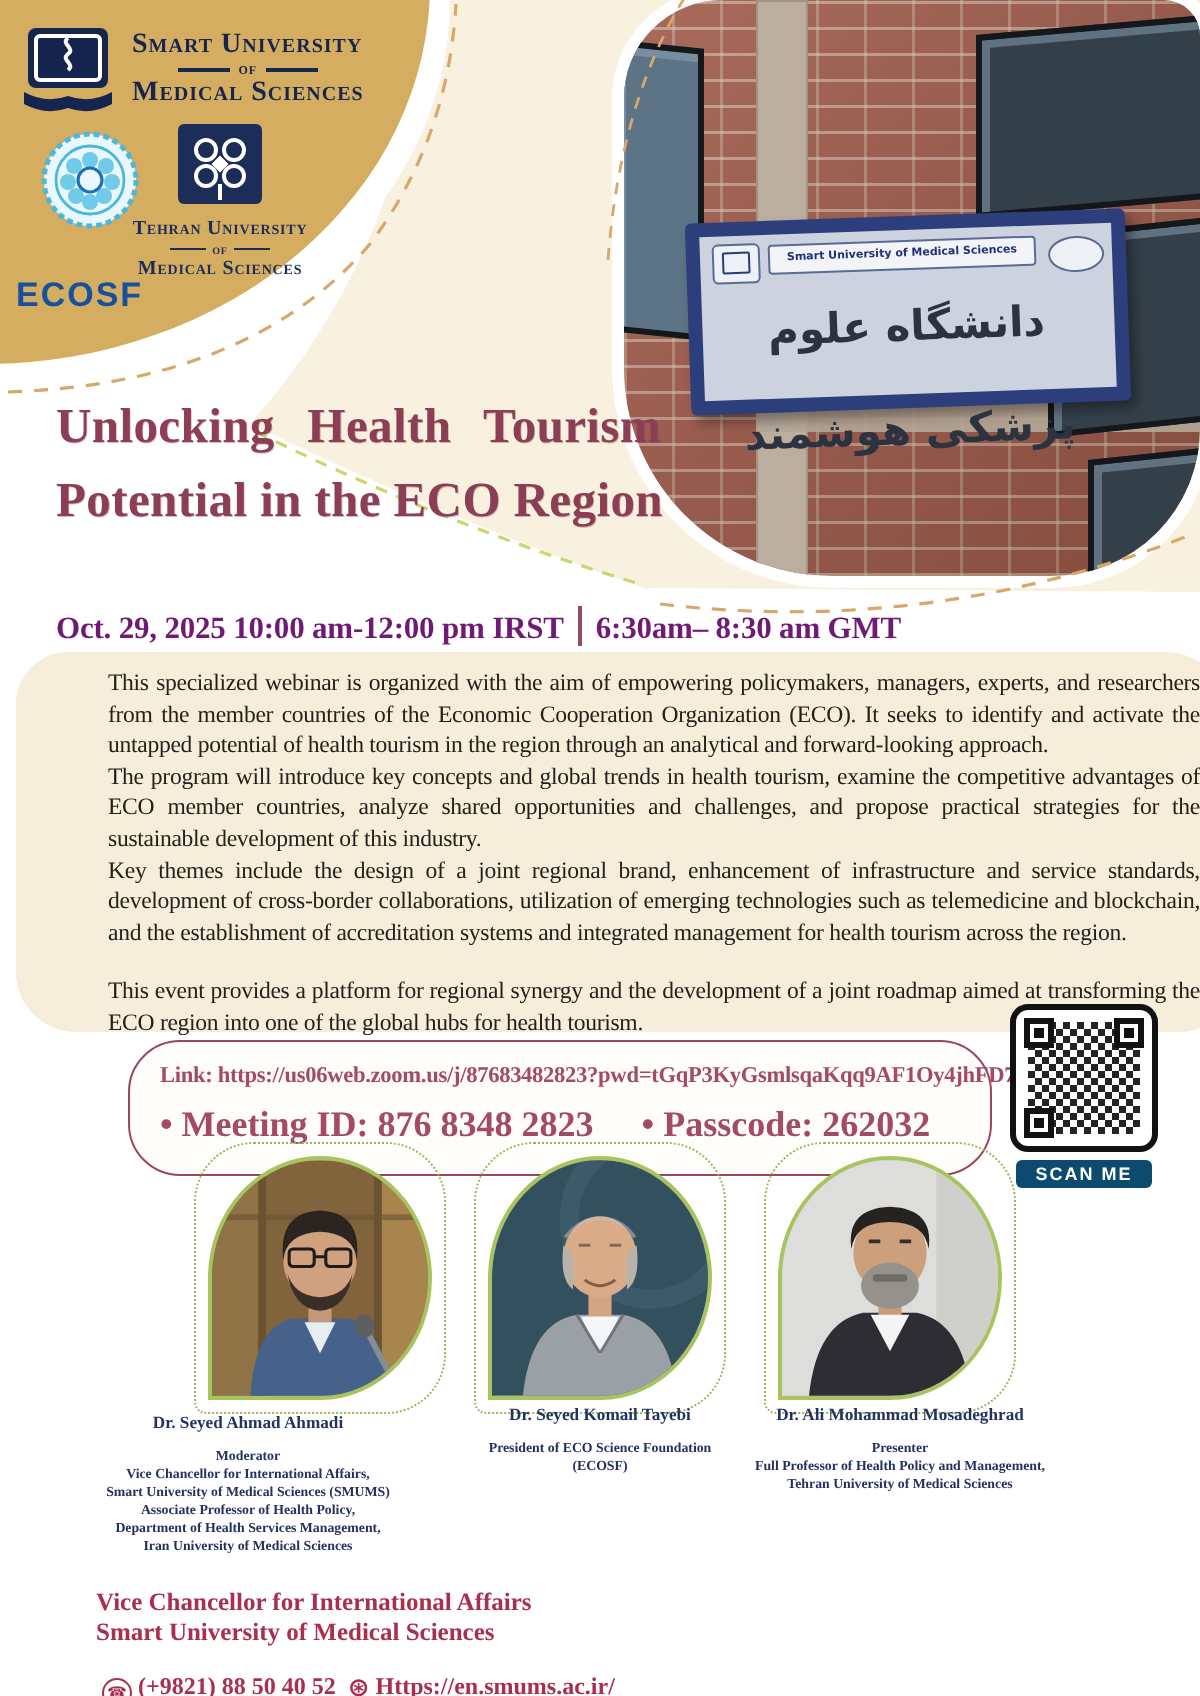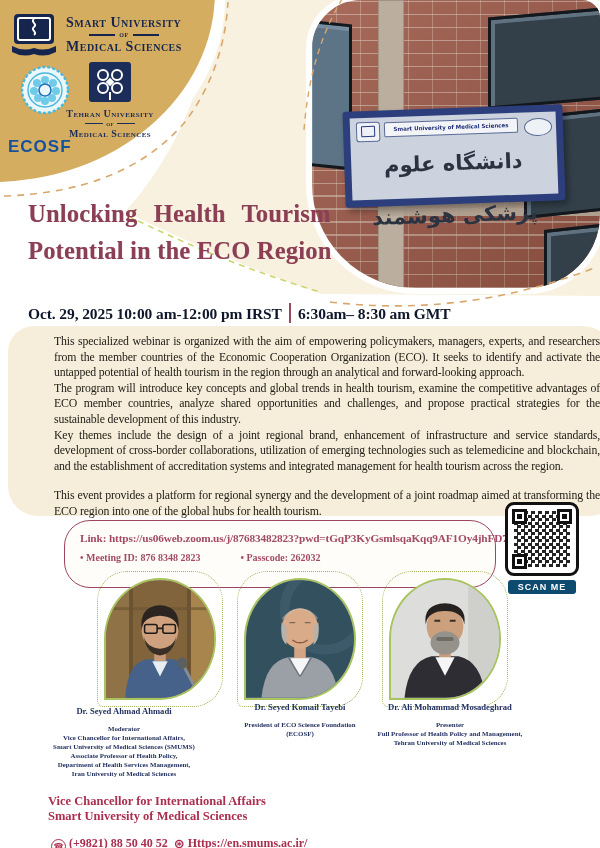--- a/index.html
+++ b/index.html
@@ -50,36 +50,36 @@
   .logo-tums{position:absolute;left:60px;top:62px;z-index:4;width:100px;text-align:center;}
   .tums-mark{width:42px;height:40px;margin:0 auto;}
   .tums-text{font-variant:small-caps;font-weight:bold;color:#1c2d5a;font-size:10px;line-height:1.15;letter-spacing:.4px;margin-top:2px;}
   .tums-text .of-line{display:flex;align-items:center;justify-content:center;font-size:7px;gap:3px;}
   .tums-text .of-line::before,.tums-text .of-line::after{content:"";height:1px;width:18px;background:#1c2d5a;}
 
   
   .title{position:absolute;left:28px;top:196px;width:360px;z-index:5;color:#8c3e54;font-weight:bold;
     font-size:24.5px;line-height:1.5;letter-spacing:.2px;text-shadow:.4px .4px 0 rgba(140,62,84,.35);}
   .title .l1{word-spacing:10px;}
-  .date-line{position:absolute;left:28px;top:303px;width:560px;z-index:5;color:#0f172a;font-weight:bold;
+  .date-line{position:absolute;left:28px;top:303px;width:560px;z-index:5;color:#701a75;font-weight:bold;
     font-size:15.5px;letter-spacing:-.1px;white-space:nowrap;}
   .date-sep{display:inline-block;width:2px;height:20px;background:#984a63;margin:0 7px;vertical-align:-4px;}
 
   
   .desc{position:absolute;left:8px;top:326px;width:584px;height:190px;background:#f6eedb;
     border-radius:26px 34px 26px 30px;z-index:4;padding-left:24px;}
   .desc-inner{padding:8px 16px 0 22px;font-size:11.8px;letter-spacing:-.15px;line-height:15.6px;
     color:#24201a;text-align:justify;}
   .desc-inner div:nth-child(4){margin-top:14px;}
 
   
   .linkbox{position:absolute;left:64px;top:520px;width:432px;height:68px;border:1.5px solid #9c4560;
     border-radius:26px;z-index:5;background:#fffdf9;box-sizing:border-box;padding:11px 15px 0 15px;color:#a34b64;}
   .linkbox .l1{font-size:11.3px;letter-spacing:-.15px;white-space:nowrap;font-weight:bold;}
-  .linkbox .l2{font-size:10px;font-weight:bold;margin-top:8px;display:flex;gap:40px;}
+  .linkbox .l2{font-size:18px;font-weight:bold;margin-top:8px;display:flex;gap:24px;}
 
   
   .qr-wrap{position:absolute;left:504px;top:502px;width:76px;z-index:5;text-align:center;}
   .qr-box{position:relative;width:68px;height:68px;margin:0 auto;background:#ffffff;border:3px solid #111;border-radius:9px;}
   .qr-mid{position:absolute;inset:6px;background:
      repeating-conic-gradient(#111 0 25%, #ffffff 0 50%);background-size:7px 7px;opacity:.92;}
   .qr-f{position:absolute;width:15px;height:15px;border:3px solid #111;background:#fff;box-sizing:border-box;}
   .qr-f::after{content:"";position:absolute;left:2px;top:2px;width:5px;height:5px;background:#111;}
   .qr-f.tl{left:4px;top:4px;} .qr-f.tr{right:4px;top:4px;} .qr-f.bl{left:4px;bottom:4px;}
   .scanme{display:inline-block;margin-top:4px;background:#0c4a6e;color:#fff;font-family:"Liberation Sans",sans-serif;

